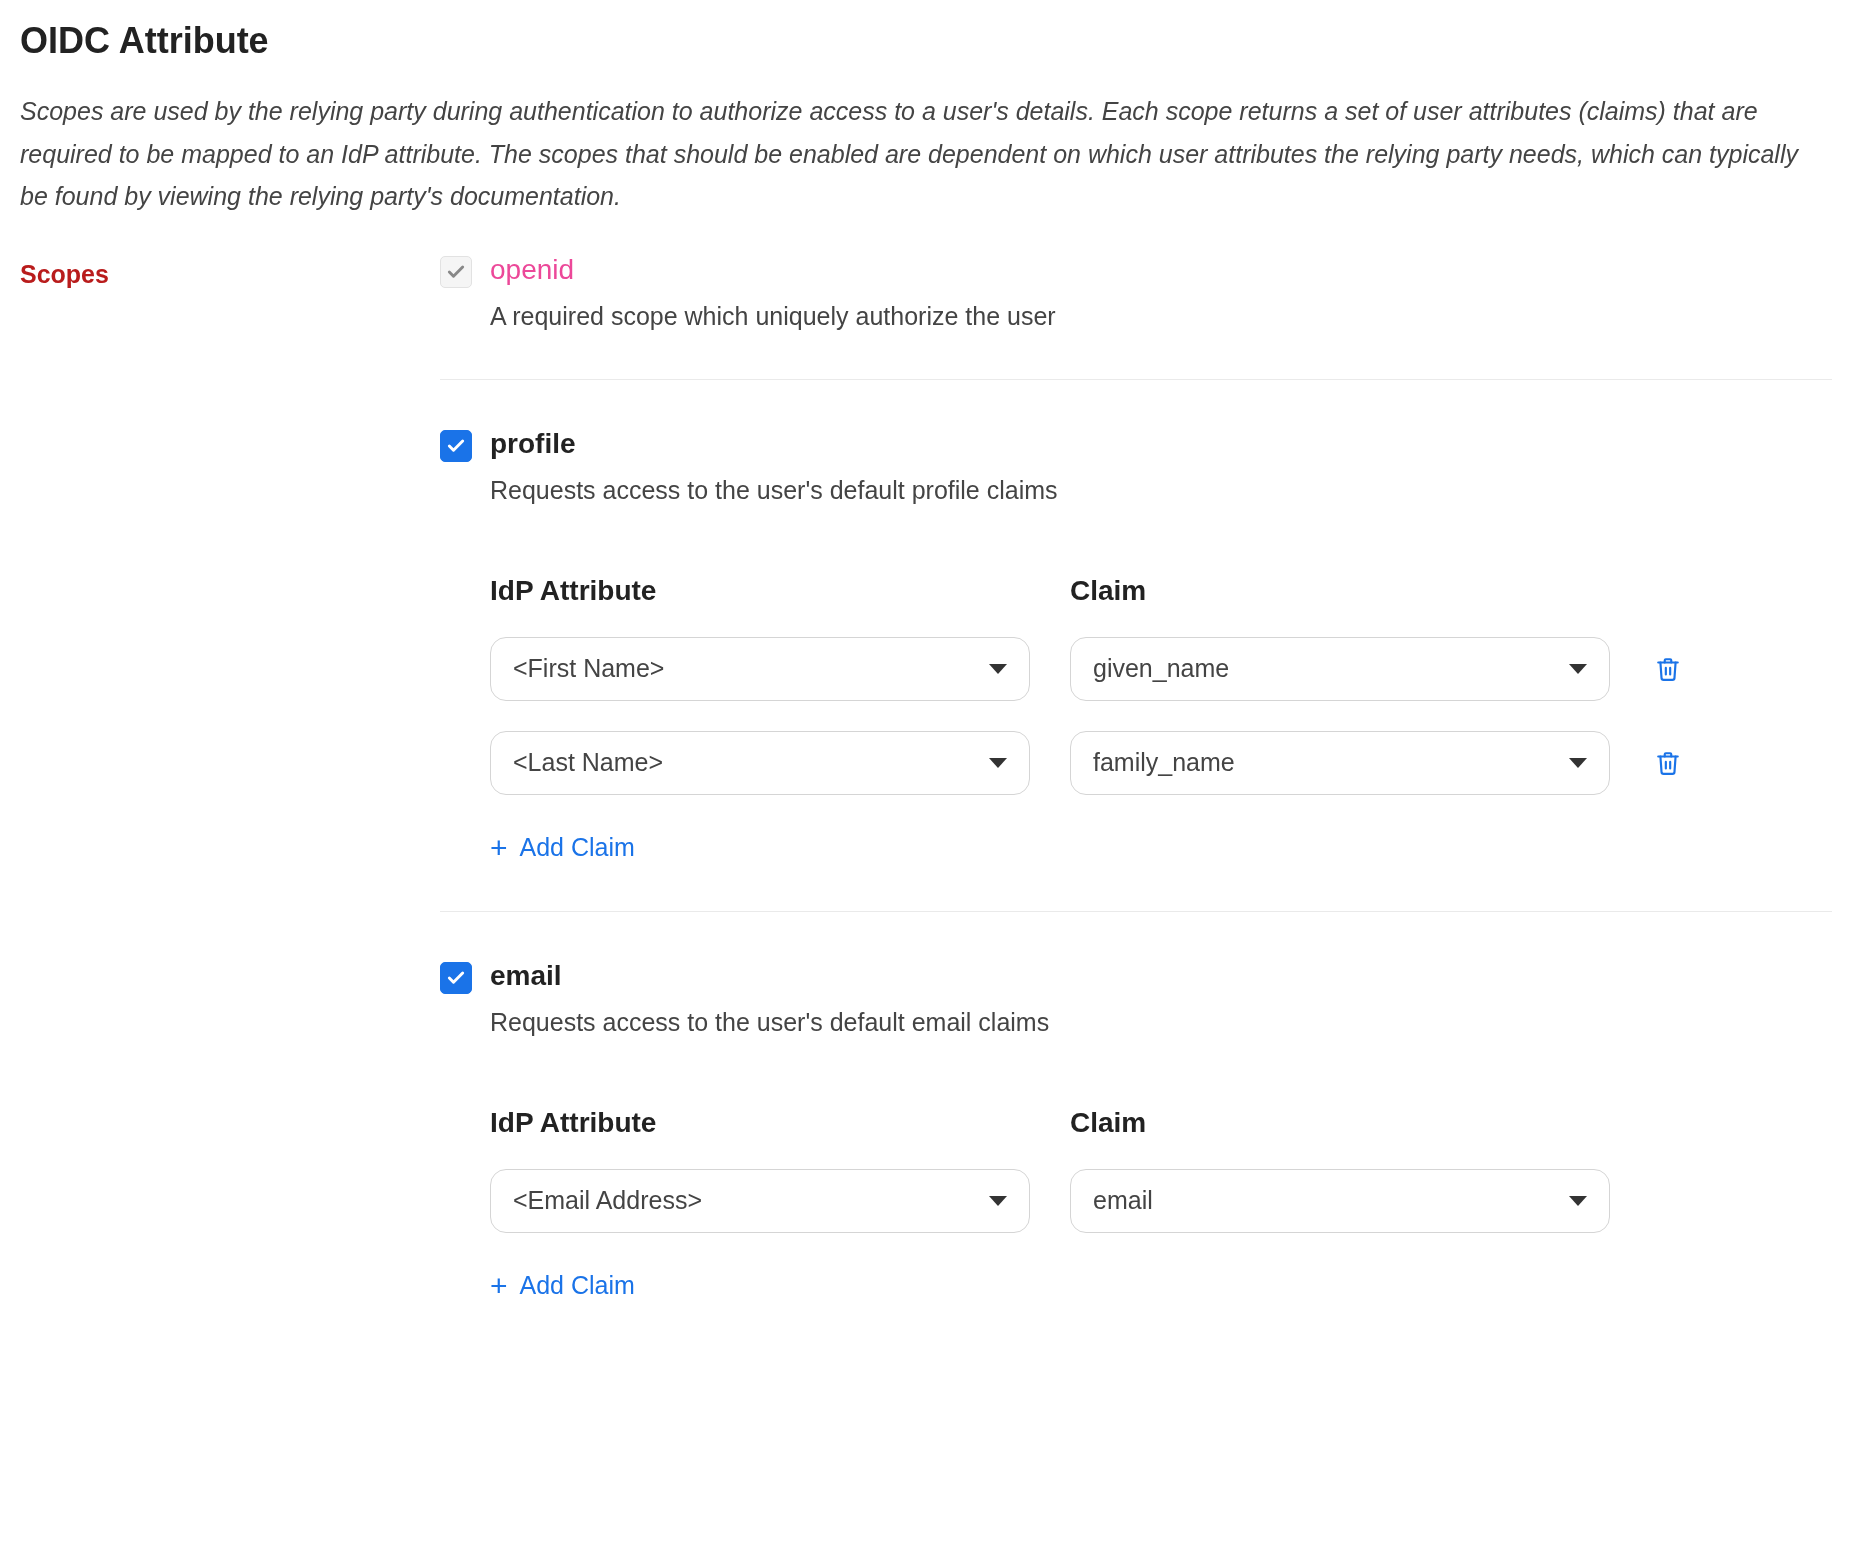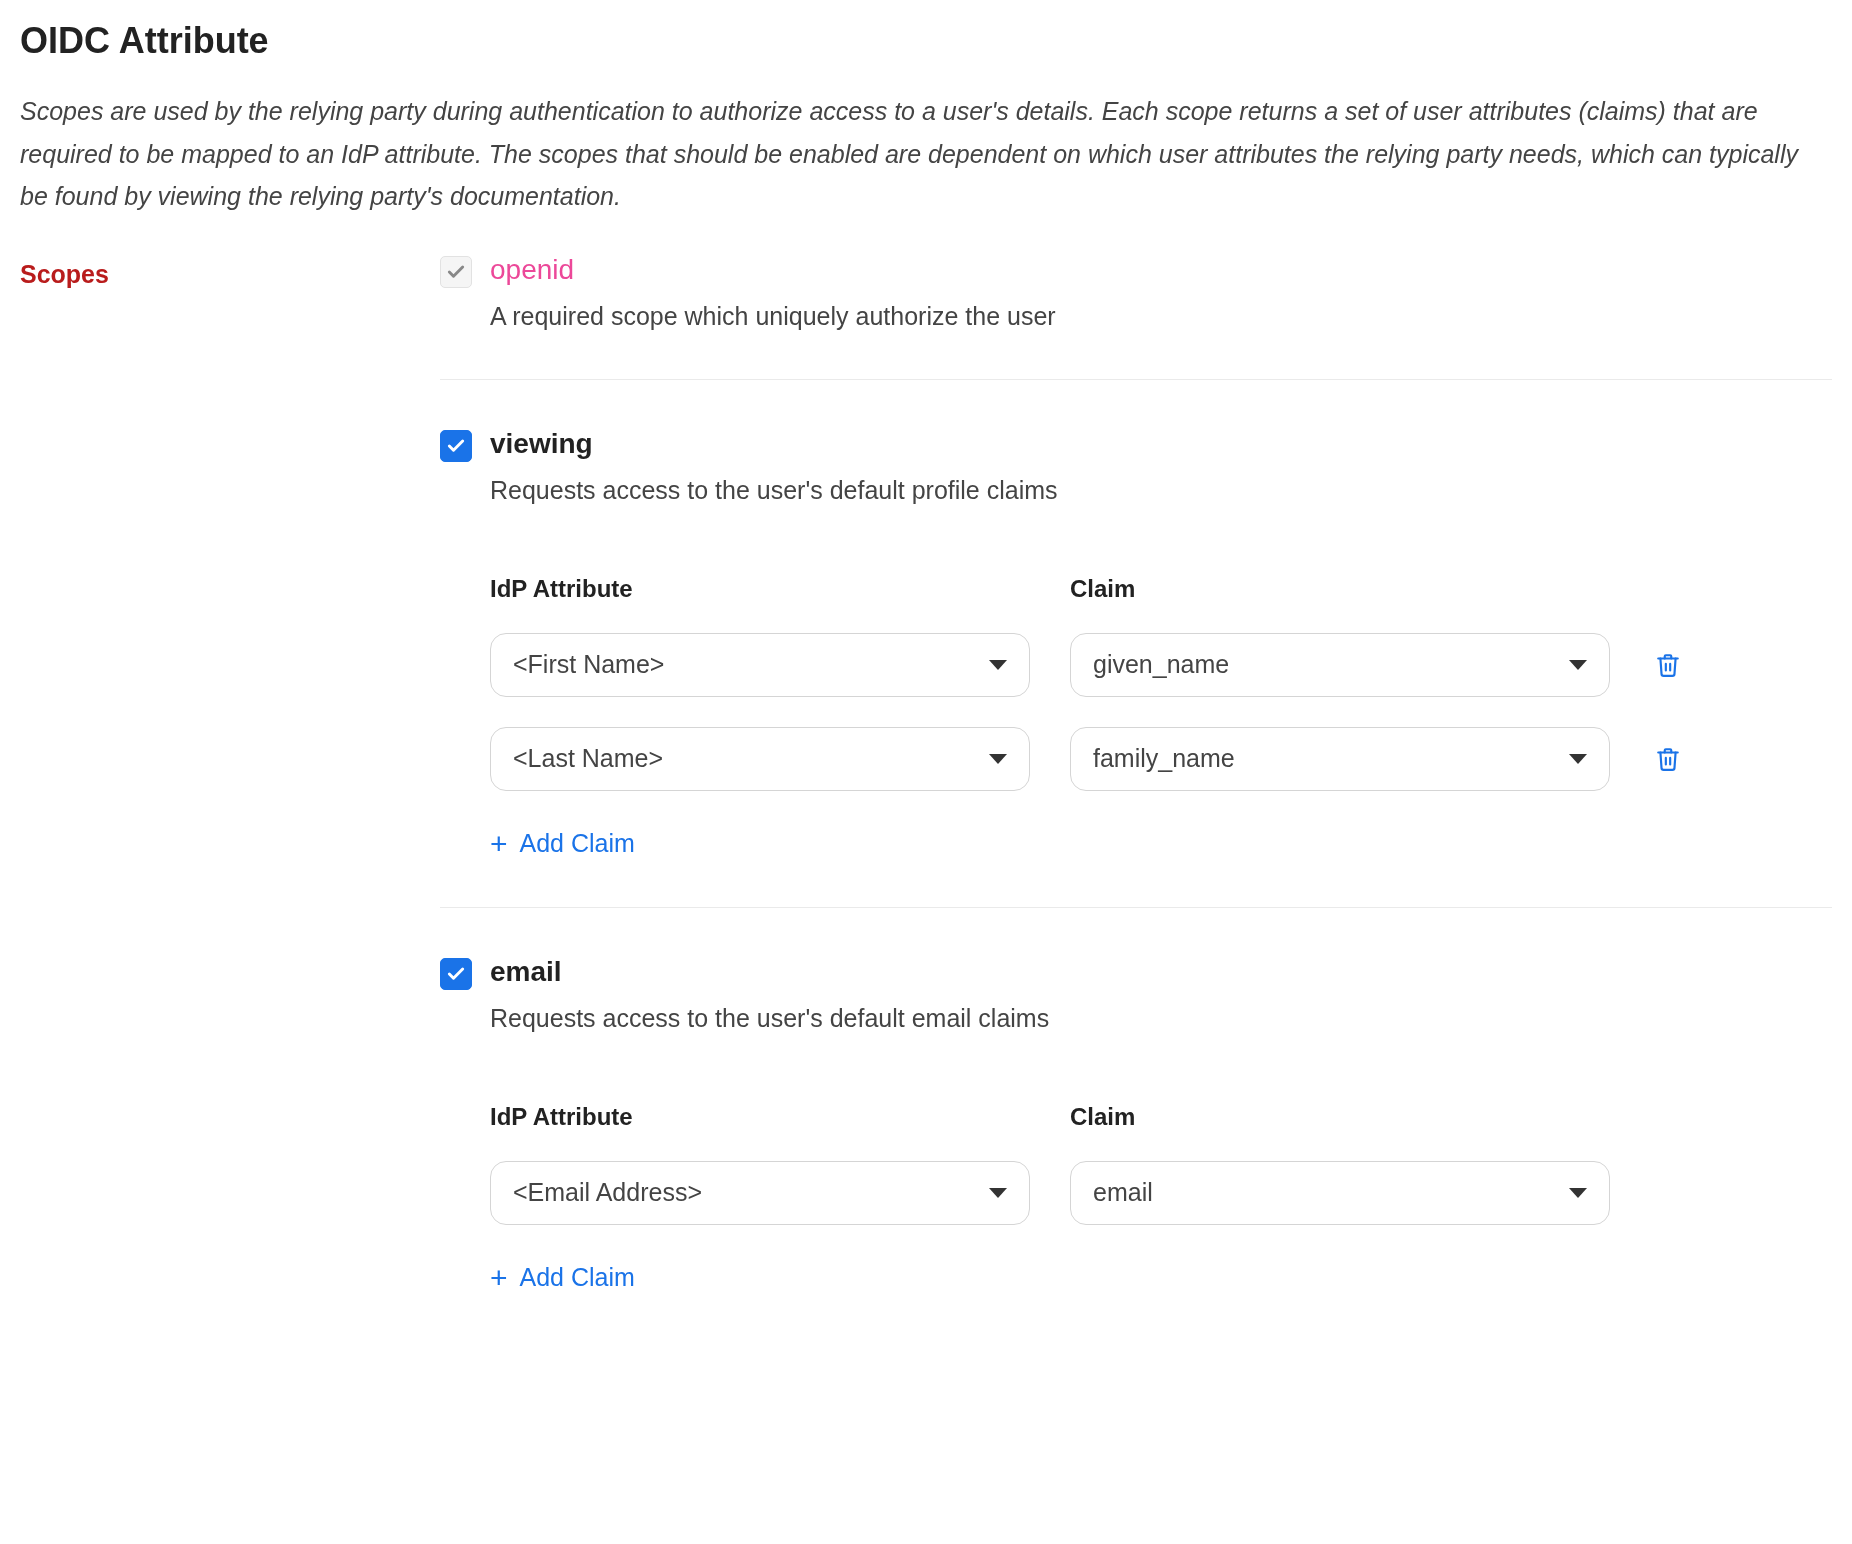--- a/index.html
+++ b/index.html
@@ -65,21 +65,21 @@
   .scope-title.bold { font-weight: 700; color: #222; }
   .scope-desc {
     font-size: 25px;
     color: #444;
     margin-top: 14px;
     margin-left: 50px;
   }
   .claims-section { margin-left: 50px; margin-top: 70px; }
   .claims-header { display: flex; gap: 40px; margin-bottom: 30px; }
   .col-head {
-    font-size: 24px;
+    font-size: 28px;
     font-weight: 700;
     color: #222;
   }
   .col-idp { width: 540px; }
   .col-claim { width: 540px; }
   .claim-row { display: flex; align-items: center; gap: 40px; margin-bottom: 30px; }
   .select {
     width: 540px;
     height: 64px;
     border: 1px solid #d5d5d5;
@@ -143,21 +143,21 @@
         <p class="scope-desc">A required scope which uniquely authorize the user</p>
       </div>
 
       <div class="scope-block">
         <div class="scope-header">
           <span class="checkbox checked">
             <svg width="20" height="20" viewBox="0 0 24 24" fill="none" stroke-width="3.5" stroke-linecap="round" stroke-linejoin="round">
                 <polyline points="4 12 9 17 20 6"></polyline>
               </svg>
           </span>
-          <span class="scope-title bold">viewing</span>
+          <span class="scope-title bold">profile</span>
         </div>
         <p class="scope-desc">Requests access to the user's default profile claims</p>
 
         <div class="claims-section">
           <div class="claims-header">
             <div class="col-head col-idp">IdP Attribute</div>
             <div class="col-head col-claim">Claim</div>
           </div>
 
           <div class="claim-row">

